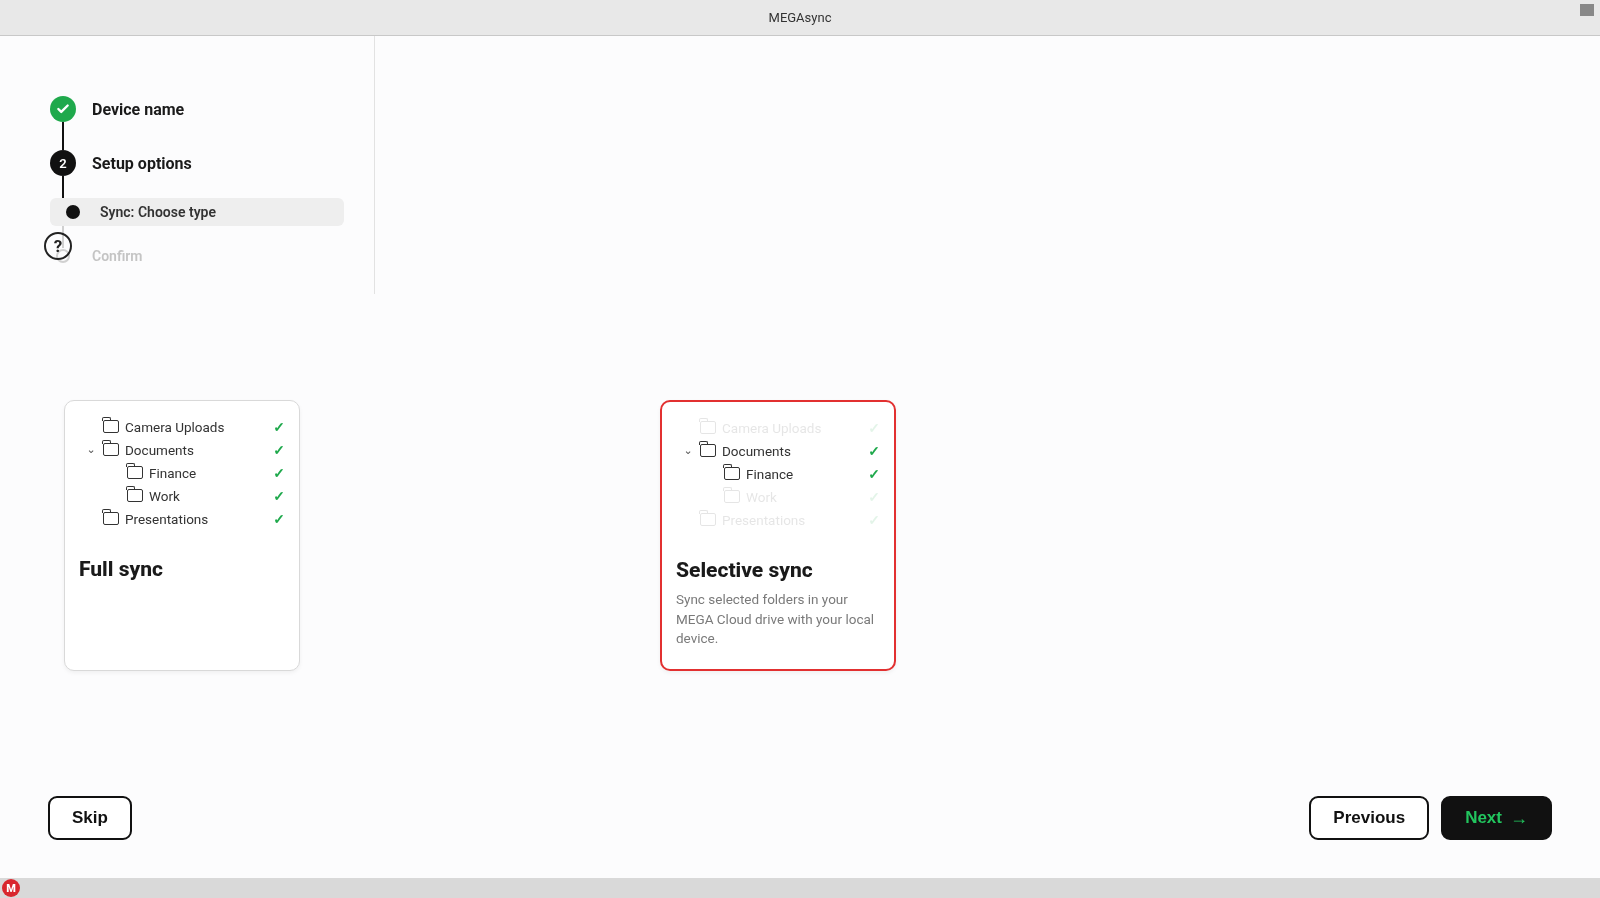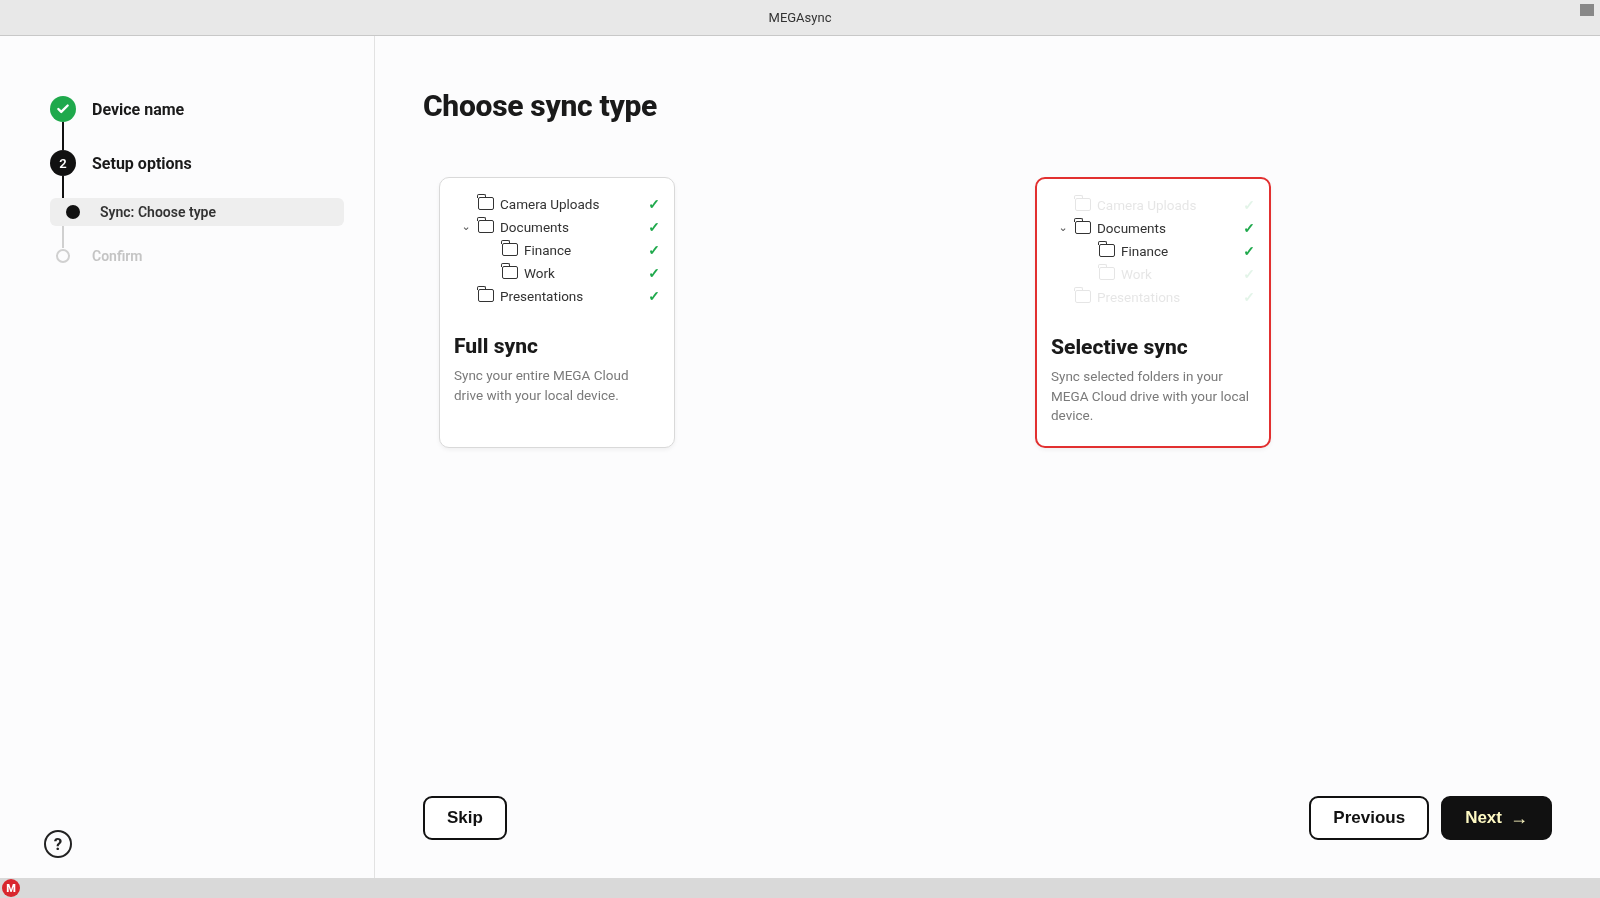--- a/index.html
+++ b/index.html
@@ -3,21 +3,21 @@
 <meta charset="utf-8">
 <style>
   * { box-sizing: border-box; margin: 0; padding: 0; }
   html, body { width: 1600px; height: 898px; font-family: -apple-system, BlinkMacSystemFont, "Segoe UI", Roboto, Helvetica, Arial, sans-serif; background: #f3f3f3; overflow: hidden; }
   
   
   .titlebar { height: 36px; background: #e8e8e8; border-bottom: 1px solid #c8c8c8; display: flex; align-items: center; justify-content: center; font-size: 13px; color: #333; position: relative; }
   .titlebar .max-btn { position: absolute; right: 6px; top: 4px; width: 14px; height: 12px; background: #888; }
   
   
-  .app { width: 1600px; height: 856px; background: #fcfcfd; display: flex; position: relative; }
+  .app { width: 1600px; height: 856px; background: #fcfcfd; display: flex; position: relative; flex-direction: column; }
   
   
   .sidebar { width: 375px; padding: 60px 30px 30px 50px; border-right: 1px solid #e2e2e2; position: relative; }
   .step { display: flex; align-items: center; gap: 16px; position: relative; }
   .step-circle { width: 26px; height: 26px; border-radius: 50%; display: flex; align-items: center; justify-content: center; font-size: 13px; font-weight: 600; flex-shrink: 0; }
   .step-circle.done { background: #1fa94c; color: #fff; }
   .step-circle.current { background: #111; color: #fff; }
   .step-circle.sub { width: 14px; height: 14px; background: #111; margin-left: 6px; margin-right: 6px; }
   .step-circle.future { width: 14px; height: 14px; border: 2px solid #d0d0d0; background: transparent; margin-left: 6px; margin-right: 6px; }
   .step-label { font-size: 16px; font-weight: 700; color: #1a1a1a; }
@@ -49,21 +49,21 @@
   .tree-label { flex: 1; }
   .check { color: #1fa94c; font-weight: 700; font-size: 14px; }
   
   .card-title { font-size: 21px; font-weight: 800; color: #1a1a1a; margin-bottom: 8px; }
   .card-desc { font-size: 13.5px; color: #7a7a7a; line-height: 1.45; }
   
   
   .footer { position: absolute; bottom: 52px; left: 48px; right: 48px; display: flex; align-items: center; }
   .btn { height: 44px; border-radius: 9px; font-size: 17px; font-weight: 700; padding: 0 22px; cursor: pointer; display: inline-flex; align-items: center; gap: 8px; }
   .btn.outline { background: #fff; border: 2px solid #111; color: #111; }
-  .btn.solid { background: #111; color: #fef9c3; border: 2px solid #111; }
+  .btn.solid { background: #111; color: #22c55e; border: 2px solid #111; }
   .footer-spacer { flex: 1; }
   .footer-right { display: flex; gap: 12px; }
   .arrow-right { font-size: 18px; }
   
   
   .taskbar { position: absolute; left: 0; bottom: 0; width: 1600px; height: 20px; background: #d9d9d9; display: flex; align-items: center; }
   .taskbar .m-badge { width: 18px; height: 18px; border-radius: 50%; background: #d9272e; color: #fff; font-size: 11px; font-weight: 800; display: flex; align-items: center; justify-content: center; margin-left: 2px; }
 </style>
 </head>
 <body>
@@ -99,21 +99,20 @@
       <div class="step-circle future"></div>
       <div class="step-label future">Confirm</div>
     </div>
 
     <div class="help-btn">
       <span>?</span>
     </div>
   </div>
 
   <div class="main">
-    <h1 class="page-title">Choose sync type</h1>
 
     <div class="cards">
 
       <div class="card">
         <div class="tree">
           <div class="tree-row indent0">
             <span class="chev-space"></span>
             <span class="folder-icon"></span>
             <span class="tree-label">Camera Uploads</span>
             <span class="check">✓</span>
@@ -137,21 +136,20 @@
             <span class="check">✓</span>
           </div>
           <div class="tree-row indent0">
             <span class="chev-space"></span>
             <span class="folder-icon"></span>
             <span class="tree-label">Presentations</span>
             <span class="check">✓</span>
           </div>
         </div>
         <div class="card-title">Full sync</div>
-        <div class="card-desc">Sync your entire MEGA Cloud drive with your local device.</div>
       </div>
 
       <div class="card selected">
         <div class="tree">
           <div class="tree-row indent0 faded">
             <span class="chev-space"></span>
             <span class="folder-icon"></span>
             <span class="tree-label">Camera Uploads</span>
             <span class="check">✓</span>
           </div>

